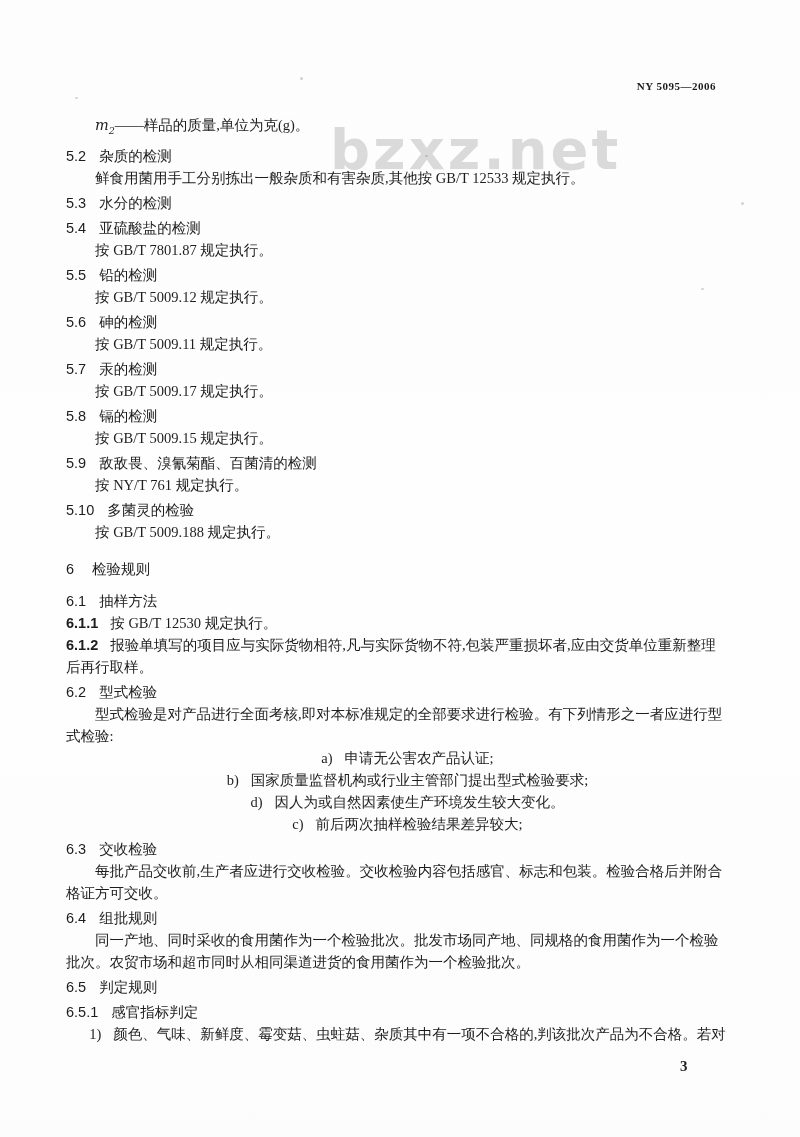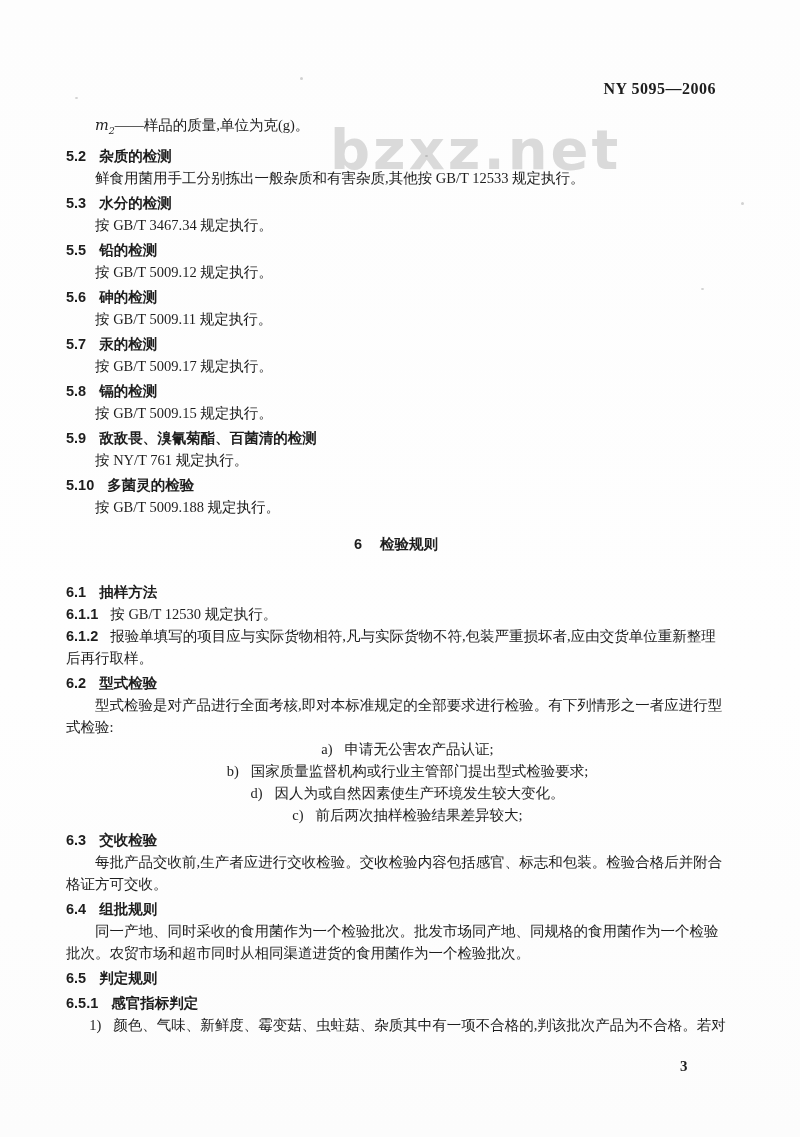--- a/index.html
+++ b/index.html
@@ -5,44 +5,44 @@
   html,body{margin:0;padding:0;}
   body{
     width:800px;height:1137px;position:relative;overflow:hidden;
     background:#fefefe;
     font-family:"Liberation Serif","DejaVu Serif",serif;
     color:#1d1d1d;
   }
   .page{position:absolute;inset:0;background:linear-gradient(180deg,#fdfdfd 0%,#fefefe 60%,#fcfcfc 100%);}
   .std-header{
     position:absolute;top:80px;right:84px;z-index:2;
-    font-weight:700;font-size:16px;letter-spacing:.5px;
+    font-weight:700;font-size:11px;letter-spacing:.5px;
     font-family:"Liberation Serif","DejaVu Serif",serif;
   }
   .watermark{
     position:absolute;left:330px;top:122px;z-index:0;
     font-family:"DejaVu Sans","Liberation Sans",sans-serif;
     font-weight:800;font-size:56px;line-height:1;letter-spacing:3px;
     color:rgba(176,176,176,0.45);
     user-select:none;
   }
   .content{
     position:absolute;left:66px;top:114px;width:660px;z-index:1;
     font-size:14.5px;line-height:22px;letter-spacing:0;
   }
   .content > div{min-height:22px;}
   .definition{text-indent:2em;}
   .definition .defvar{font-style:italic;font-family:"DejaVu Serif","Liberation Serif",serif;}
   .definition sub{font-size:9.5px;}
   .clause,.chapter{
-    font-weight:700;
+    font-weight:400;
     font-family:"Liberation Sans","DejaVu Sans",sans-serif;
   }
   .clause{margin-top:3px;}
-  .chapter{margin-top:15px;margin-bottom:26px;text-align:center;}
+  .chapter{margin-top:15px;margin-bottom:10px;}
   .clause .num{margin-right:13px;font-family:"Liberation Sans","DejaVu Sans",sans-serif;}
   .chapter .num{margin-right:18px;}
   .clause-body .num{
     font-weight:700;margin-right:12px;
     font-family:"Liberation Sans","DejaVu Sans",sans-serif;
   }
   .para{text-indent:2em;}
   .item{margin-left:23px;white-space:nowrap;text-align:center;}
   .item .label{margin-right:12px;}
   .page-number{position:absolute;top:1058px;left:680px;z-index:2;font-size:15px;font-weight:700;}
@@ -52,21 +52,22 @@
 <body>
 
 <div class="page">
   <div class="watermark">bzxz.net</div>
   <div class="std-header">NY 5095—2006</div>
   <div class="content">
       <div class="definition"><span class="defvar"><span>m</span><sub>2</sub></span><span class="text">——样品的质量,单位为克(g)。</span></div>
       <div class="clause"><span class="num">5.2</span><span class="title">杂质的检测</span></div>
       <div class="para">鲜食用菌用手工分别拣出一般杂质和有害杂质,其他按 GB/T 12533 规定执行。</div>
       <div class="clause"><span class="num">5.3</span><span class="title">水分的检测</span></div>
-      <div class="para">按 GB/T 3467.34 规定执行。</div>
+      <div class="clause"><span class="num">5.4</span><span class="title">亚硫酸盐的检测</span></div>
+      <div class="para">按 GB/T 7801.87 规定执行。</div>
       <div class="clause"><span class="num">5.5</span><span class="title">铅的检测</span></div>
       <div class="para">按 GB/T 5009.12 规定执行。</div>
       <div class="clause"><span class="num">5.6</span><span class="title">砷的检测</span></div>
       <div class="para">按 GB/T 5009.11 规定执行。</div>
       <div class="clause"><span class="num">5.7</span><span class="title">汞的检测</span></div>
       <div class="para">按 GB/T 5009.17 规定执行。</div>
       <div class="clause"><span class="num">5.8</span><span class="title">镉的检测</span></div>
       <div class="para">按 GB/T 5009.15 规定执行。</div>
       <div class="clause"><span class="num">5.9</span><span class="title">敌敌畏、溴氰菊酯、百菌清的检测</span></div>
       <div class="para">按 NY/T 761 规定执行。</div>

